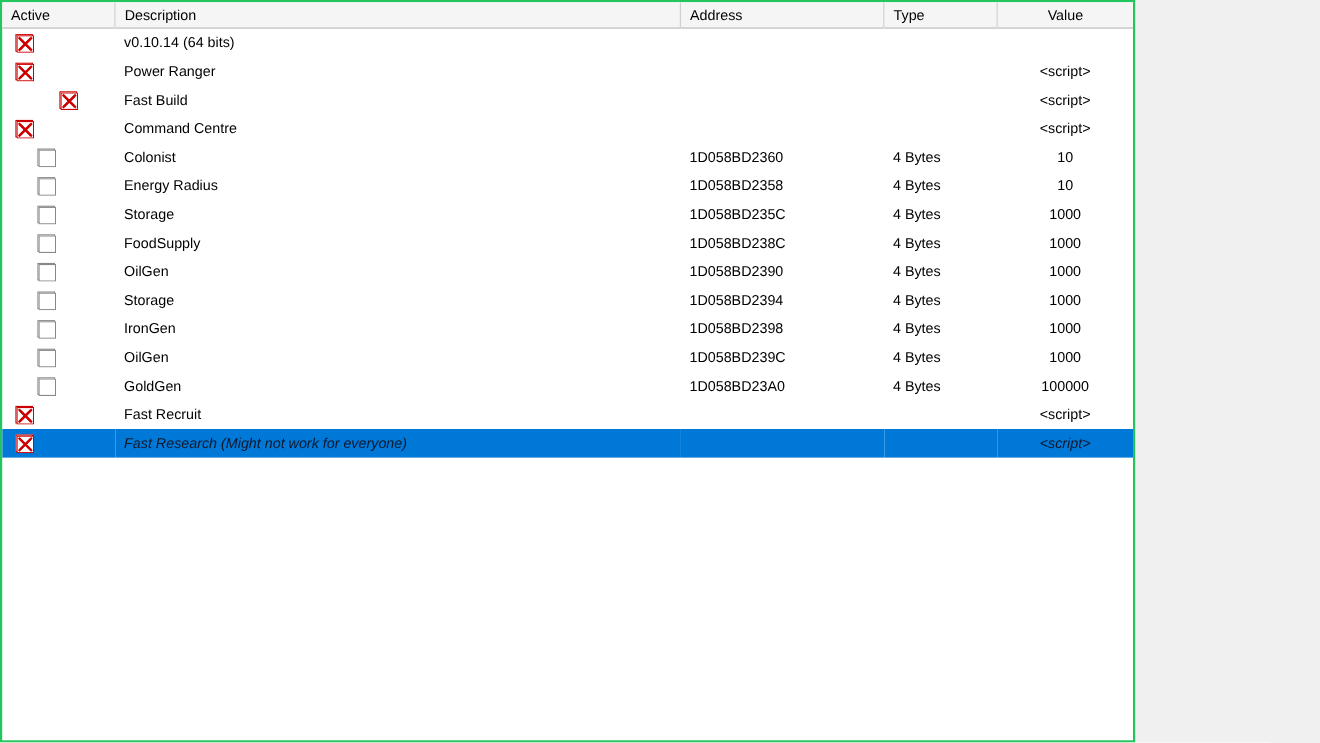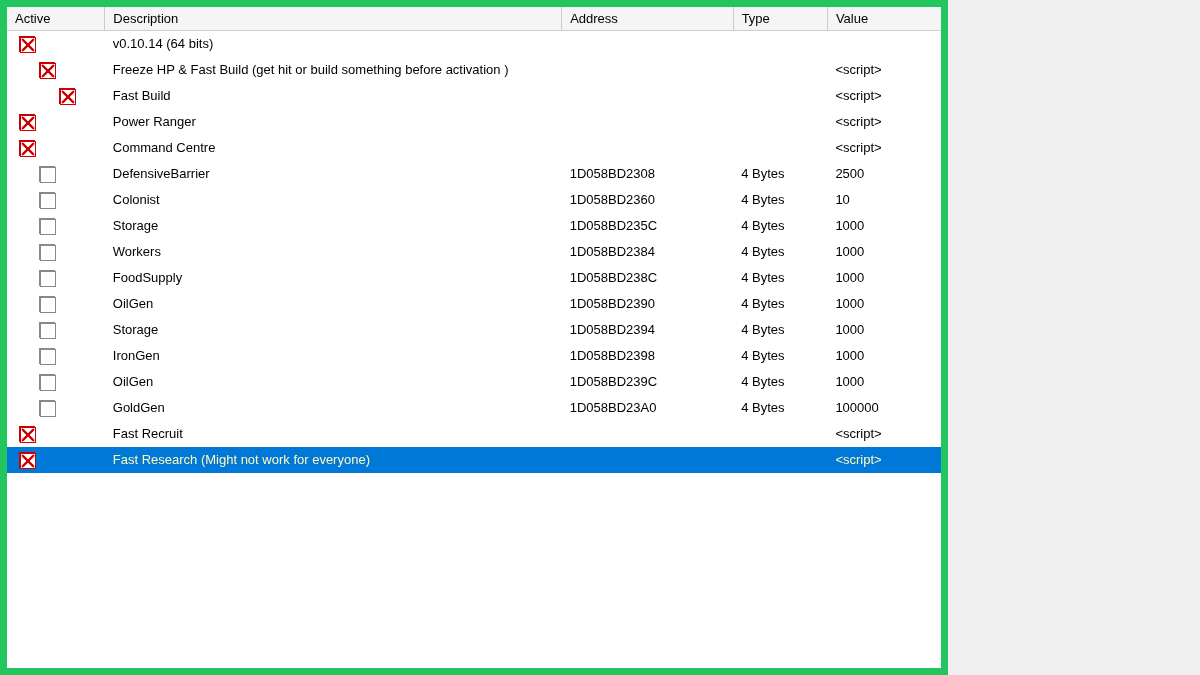--- a/index.html
+++ b/index.html
@@ -6,25 +6,25 @@
     body {
       background: #f0f0f0;
       font-family: 'Segoe UI', Tahoma, Geneva, Verdana, sans-serif;
       font-size: 13px;
       color: #000;
       width: 1200px;
       height: 675px;
       overflow: hidden;
     }
     .table-container {
-      width: 948px;
+      width: 1032px;
       height: 675px;
       background: #fff;
       overflow-y: auto;
-      border: 7px solid #22c55e;
+      border: 2px solid #22c55e;
     }
     table {
       width: 100%;
       border-collapse: collapse;
     }
     thead tr {
       background: #f5f5f5;
       border-bottom: 1px solid #ccc;
     }
     thead th {
@@ -36,21 +36,22 @@
     }
     thead th:last-child { border-right: none; }
     tbody tr {
       height: 26px;
     }
     tbody tr.selected {
       background: #0078d7;
       color: #fff;
     }
     tbody tr.selected td {
-      color: #fef9c3;
+      color: #0f172a;
+      font-style: italic;
     }
     tbody td {
       padding: 2px 8px;
       vertical-align: middle;
       font-size: 13px;
       border: none;
     }
     .col-active {
       width: 100px;
       min-width: 80px;
@@ -60,20 +61,21 @@
       margin-top: 32px;
     }
     .col-address {
       width: 180px;
     }
     .col-type {
       width: 100px;
     }
     .col-value {
       width: 120px;
+      text-align: center;
     }
     .cell-active {
       display: flex;
       align-items: center;
       gap: 4px;
     }
     
     .chk-empty {
       display: inline-block;
       width: 16px;
@@ -140,31 +142,31 @@
               </span>
             </div>
           </td>
           <td class="col-description">v0.10.14 (64 bits)</td>
           <td class="col-address"></td>
           <td class="col-type"></td>
           <td class="col-value"></td>
         </tr>
         <tr>
           <td class="col-active">
-            <div class="cell-active" style="padding-left: 24px;">
-              <span class="chk-cross" style="display: inline-block; width: 16px; height: 16px; flex-shrink: 0;">
-                <svg width="16" height="16" viewBox="0 0 16 16" style="display:block;">
-      <rect x="0.5" y="0.5" width="15" height="15" fill="white" stroke="#c00" stroke-width="1"></rect>
-      <line x1="2" y1="2" x2="14" y2="14" stroke="#c00" stroke-width="2"></line>
-      <line x1="14" y1="2" x2="2" y2="14" stroke="#c00" stroke-width="2"></line>
-    </svg>
-              </span>
-            </div>
-          </td>
-          <td class="col-description">Freeze HP &amp; Fast Build (get hit or build something before activation )</td>
+            <div class="cell-active" style="padding-left: 4px;">
+              <span class="chk-cross" style="display: inline-block; width: 16px; height: 16px; flex-shrink: 0;">
+                <svg width="16" height="16" viewBox="0 0 16 16" style="display:block;">
+      <rect x="0.5" y="0.5" width="15" height="15" fill="white" stroke="#c00" stroke-width="1"></rect>
+      <line x1="2" y1="2" x2="14" y2="14" stroke="#c00" stroke-width="2"></line>
+      <line x1="14" y1="2" x2="2" y2="14" stroke="#c00" stroke-width="2"></line>
+    </svg>
+              </span>
+            </div>
+          </td>
+          <td class="col-description">Power Ranger</td>
           <td class="col-address"></td>
           <td class="col-type"></td>
           <td class="col-value">&lt;script&gt;</td>
         </tr>
         <tr>
           <td class="col-active">
             <div class="cell-active" style="padding-left: 44px;">
               <span class="chk-cross" style="display: inline-block; width: 16px; height: 16px; flex-shrink: 0;">
                 <svg width="16" height="16" viewBox="0 0 16 16" style="display:block;">
       <rect x="0.5" y="0.5" width="15" height="15" fill="white" stroke="#c00" stroke-width="1"></rect>
@@ -184,56 +186,24 @@
             <div class="cell-active" style="padding-left: 4px;">
               <span class="chk-cross" style="display: inline-block; width: 16px; height: 16px; flex-shrink: 0;">
                 <svg width="16" height="16" viewBox="0 0 16 16" style="display:block;">
       <rect x="0.5" y="0.5" width="15" height="15" fill="white" stroke="#c00" stroke-width="1"></rect>
       <line x1="2" y1="2" x2="14" y2="14" stroke="#c00" stroke-width="2"></line>
       <line x1="14" y1="2" x2="2" y2="14" stroke="#c00" stroke-width="2"></line>
     </svg>
               </span>
             </div>
           </td>
-          <td class="col-description">Power Ranger</td>
-          <td class="col-address"></td>
-          <td class="col-type"></td>
-          <td class="col-value">&lt;script&gt;</td>
-        </tr>
-        <tr>
-          <td class="col-active">
-            <div class="cell-active" style="padding-left: 4px;">
-              <span class="chk-cross" style="display: inline-block; width: 16px; height: 16px; flex-shrink: 0;">
-                <svg width="16" height="16" viewBox="0 0 16 16" style="display:block;">
-      <rect x="0.5" y="0.5" width="15" height="15" fill="white" stroke="#c00" stroke-width="1"></rect>
-      <line x1="2" y1="2" x2="14" y2="14" stroke="#c00" stroke-width="2"></line>
-      <line x1="14" y1="2" x2="2" y2="14" stroke="#c00" stroke-width="2"></line>
-    </svg>
-              </span>
-            </div>
-          </td>
           <td class="col-description">Command Centre</td>
           <td class="col-address"></td>
           <td class="col-type"></td>
           <td class="col-value">&lt;script&gt;</td>
-        </tr>
-        <tr>
-          <td class="col-active">
-            <div class="cell-active" style="padding-left: 24px;">
-              <span class="chk-empty" style="display: inline-block; width: 16px; height: 16px; flex-shrink: 0;">
-                <svg width="16" height="16" viewBox="0 0 16 16" style="display:block;">
-      <rect x="0.5" y="0.5" width="15" height="15" fill="white" stroke="#888" stroke-width="1"></rect>
-    </svg>
-              </span>
-            </div>
-          </td>
-          <td class="col-description">DefensiveBarrier</td>
-          <td class="col-address">1D058BD2308</td>
-          <td class="col-type">4 Bytes</td>
-          <td class="col-value">2500</td>
         </tr>
         <tr>
           <td class="col-active">
             <div class="cell-active" style="padding-left: 24px;">
               <span class="chk-empty" style="display: inline-block; width: 16px; height: 16px; flex-shrink: 0;">
                 <svg width="16" height="16" viewBox="0 0 16 16" style="display:block;">
       <rect x="0.5" y="0.5" width="15" height="15" fill="white" stroke="#888" stroke-width="1"></rect>
     </svg>
               </span>
             </div>
@@ -246,37 +216,37 @@
         <tr>
           <td class="col-active">
             <div class="cell-active" style="padding-left: 24px;">
               <span class="chk-empty" style="display: inline-block; width: 16px; height: 16px; flex-shrink: 0;">
                 <svg width="16" height="16" viewBox="0 0 16 16" style="display:block;">
       <rect x="0.5" y="0.5" width="15" height="15" fill="white" stroke="#888" stroke-width="1"></rect>
     </svg>
               </span>
             </div>
           </td>
+          <td class="col-description">Energy Radius</td>
+          <td class="col-address">1D058BD2358</td>
+          <td class="col-type">4 Bytes</td>
+          <td class="col-value">10</td>
+        </tr>
+        <tr>
+          <td class="col-active">
+            <div class="cell-active" style="padding-left: 24px;">
+              <span class="chk-empty" style="display: inline-block; width: 16px; height: 16px; flex-shrink: 0;">
+                <svg width="16" height="16" viewBox="0 0 16 16" style="display:block;">
+      <rect x="0.5" y="0.5" width="15" height="15" fill="white" stroke="#888" stroke-width="1"></rect>
+    </svg>
+              </span>
+            </div>
+          </td>
           <td class="col-description">Storage</td>
           <td class="col-address">1D058BD235C</td>
-          <td class="col-type">4 Bytes</td>
-          <td class="col-value">1000</td>
-        </tr>
-        <tr>
-          <td class="col-active">
-            <div class="cell-active" style="padding-left: 24px;">
-              <span class="chk-empty" style="display: inline-block; width: 16px; height: 16px; flex-shrink: 0;">
-                <svg width="16" height="16" viewBox="0 0 16 16" style="display:block;">
-      <rect x="0.5" y="0.5" width="15" height="15" fill="white" stroke="#888" stroke-width="1"></rect>
-    </svg>
-              </span>
-            </div>
-          </td>
-          <td class="col-description">Workers</td>
-          <td class="col-address">1D058BD2384</td>
           <td class="col-type">4 Bytes</td>
           <td class="col-value">1000</td>
         </tr>
         <tr>
           <td class="col-active">
             <div class="cell-active" style="padding-left: 24px;">
               <span class="chk-empty" style="display: inline-block; width: 16px; height: 16px; flex-shrink: 0;">
                 <svg width="16" height="16" viewBox="0 0 16 16" style="display:block;">
       <rect x="0.5" y="0.5" width="15" height="15" fill="white" stroke="#888" stroke-width="1"></rect>
     </svg>

